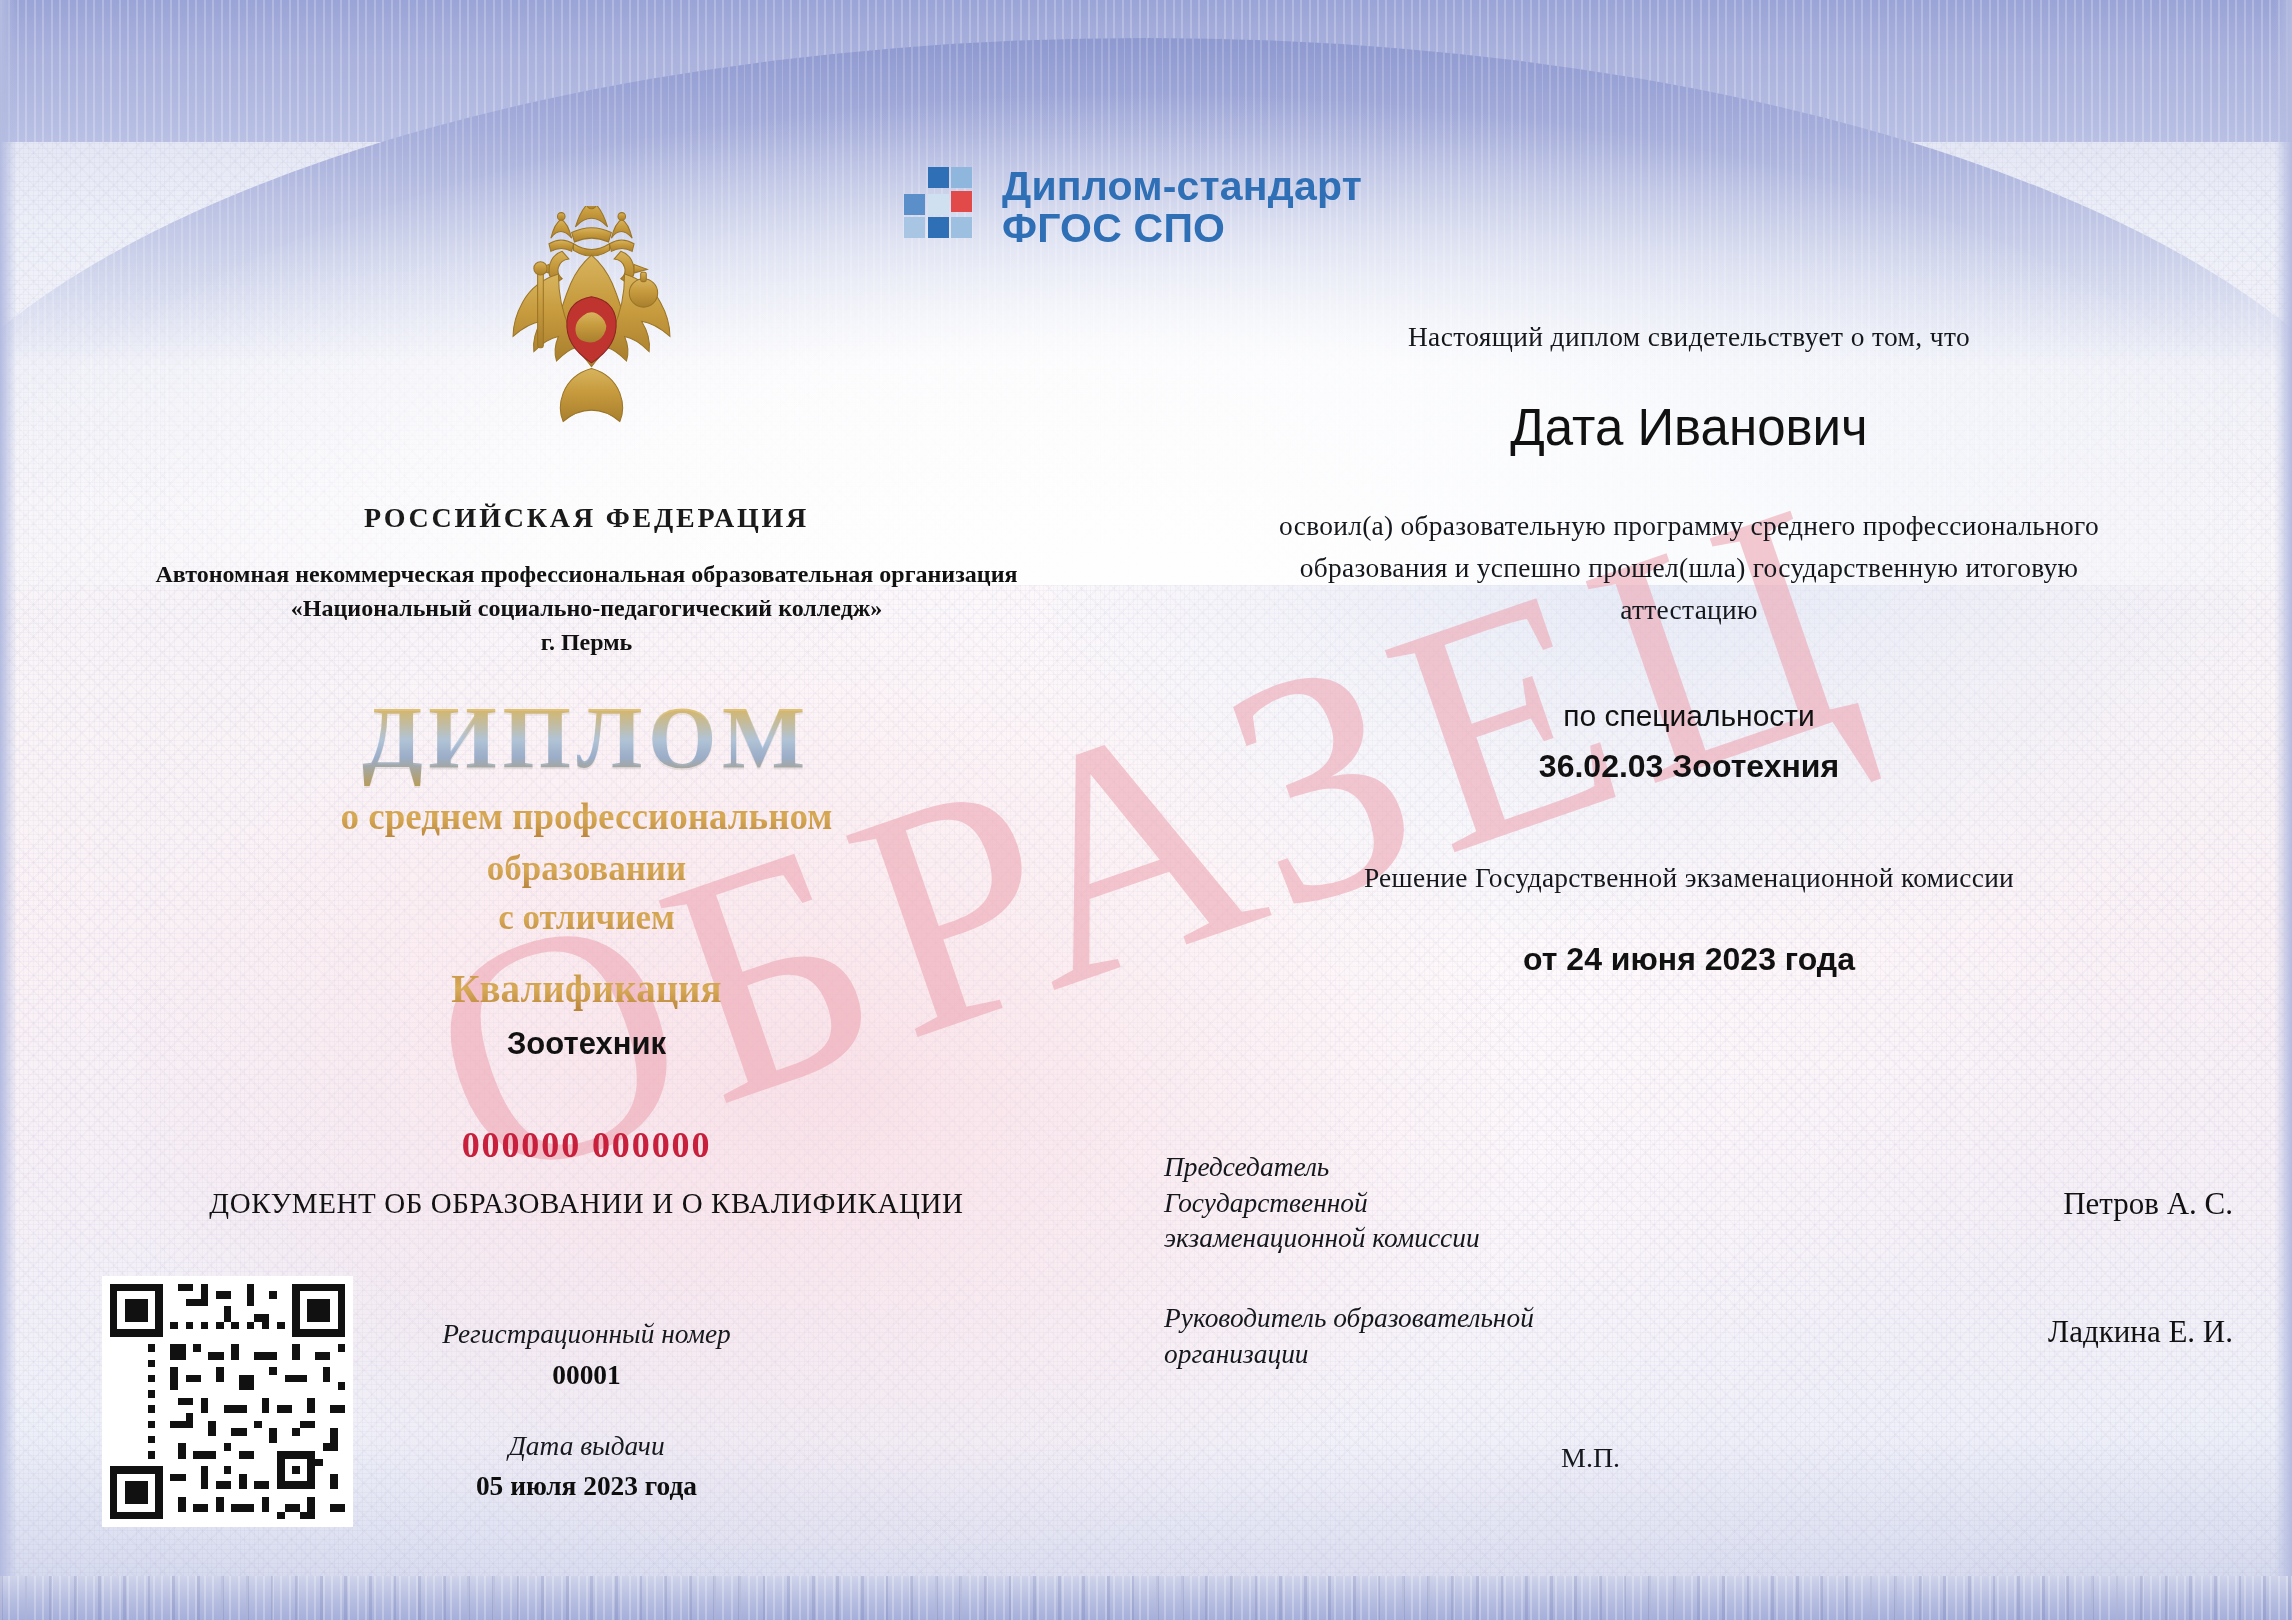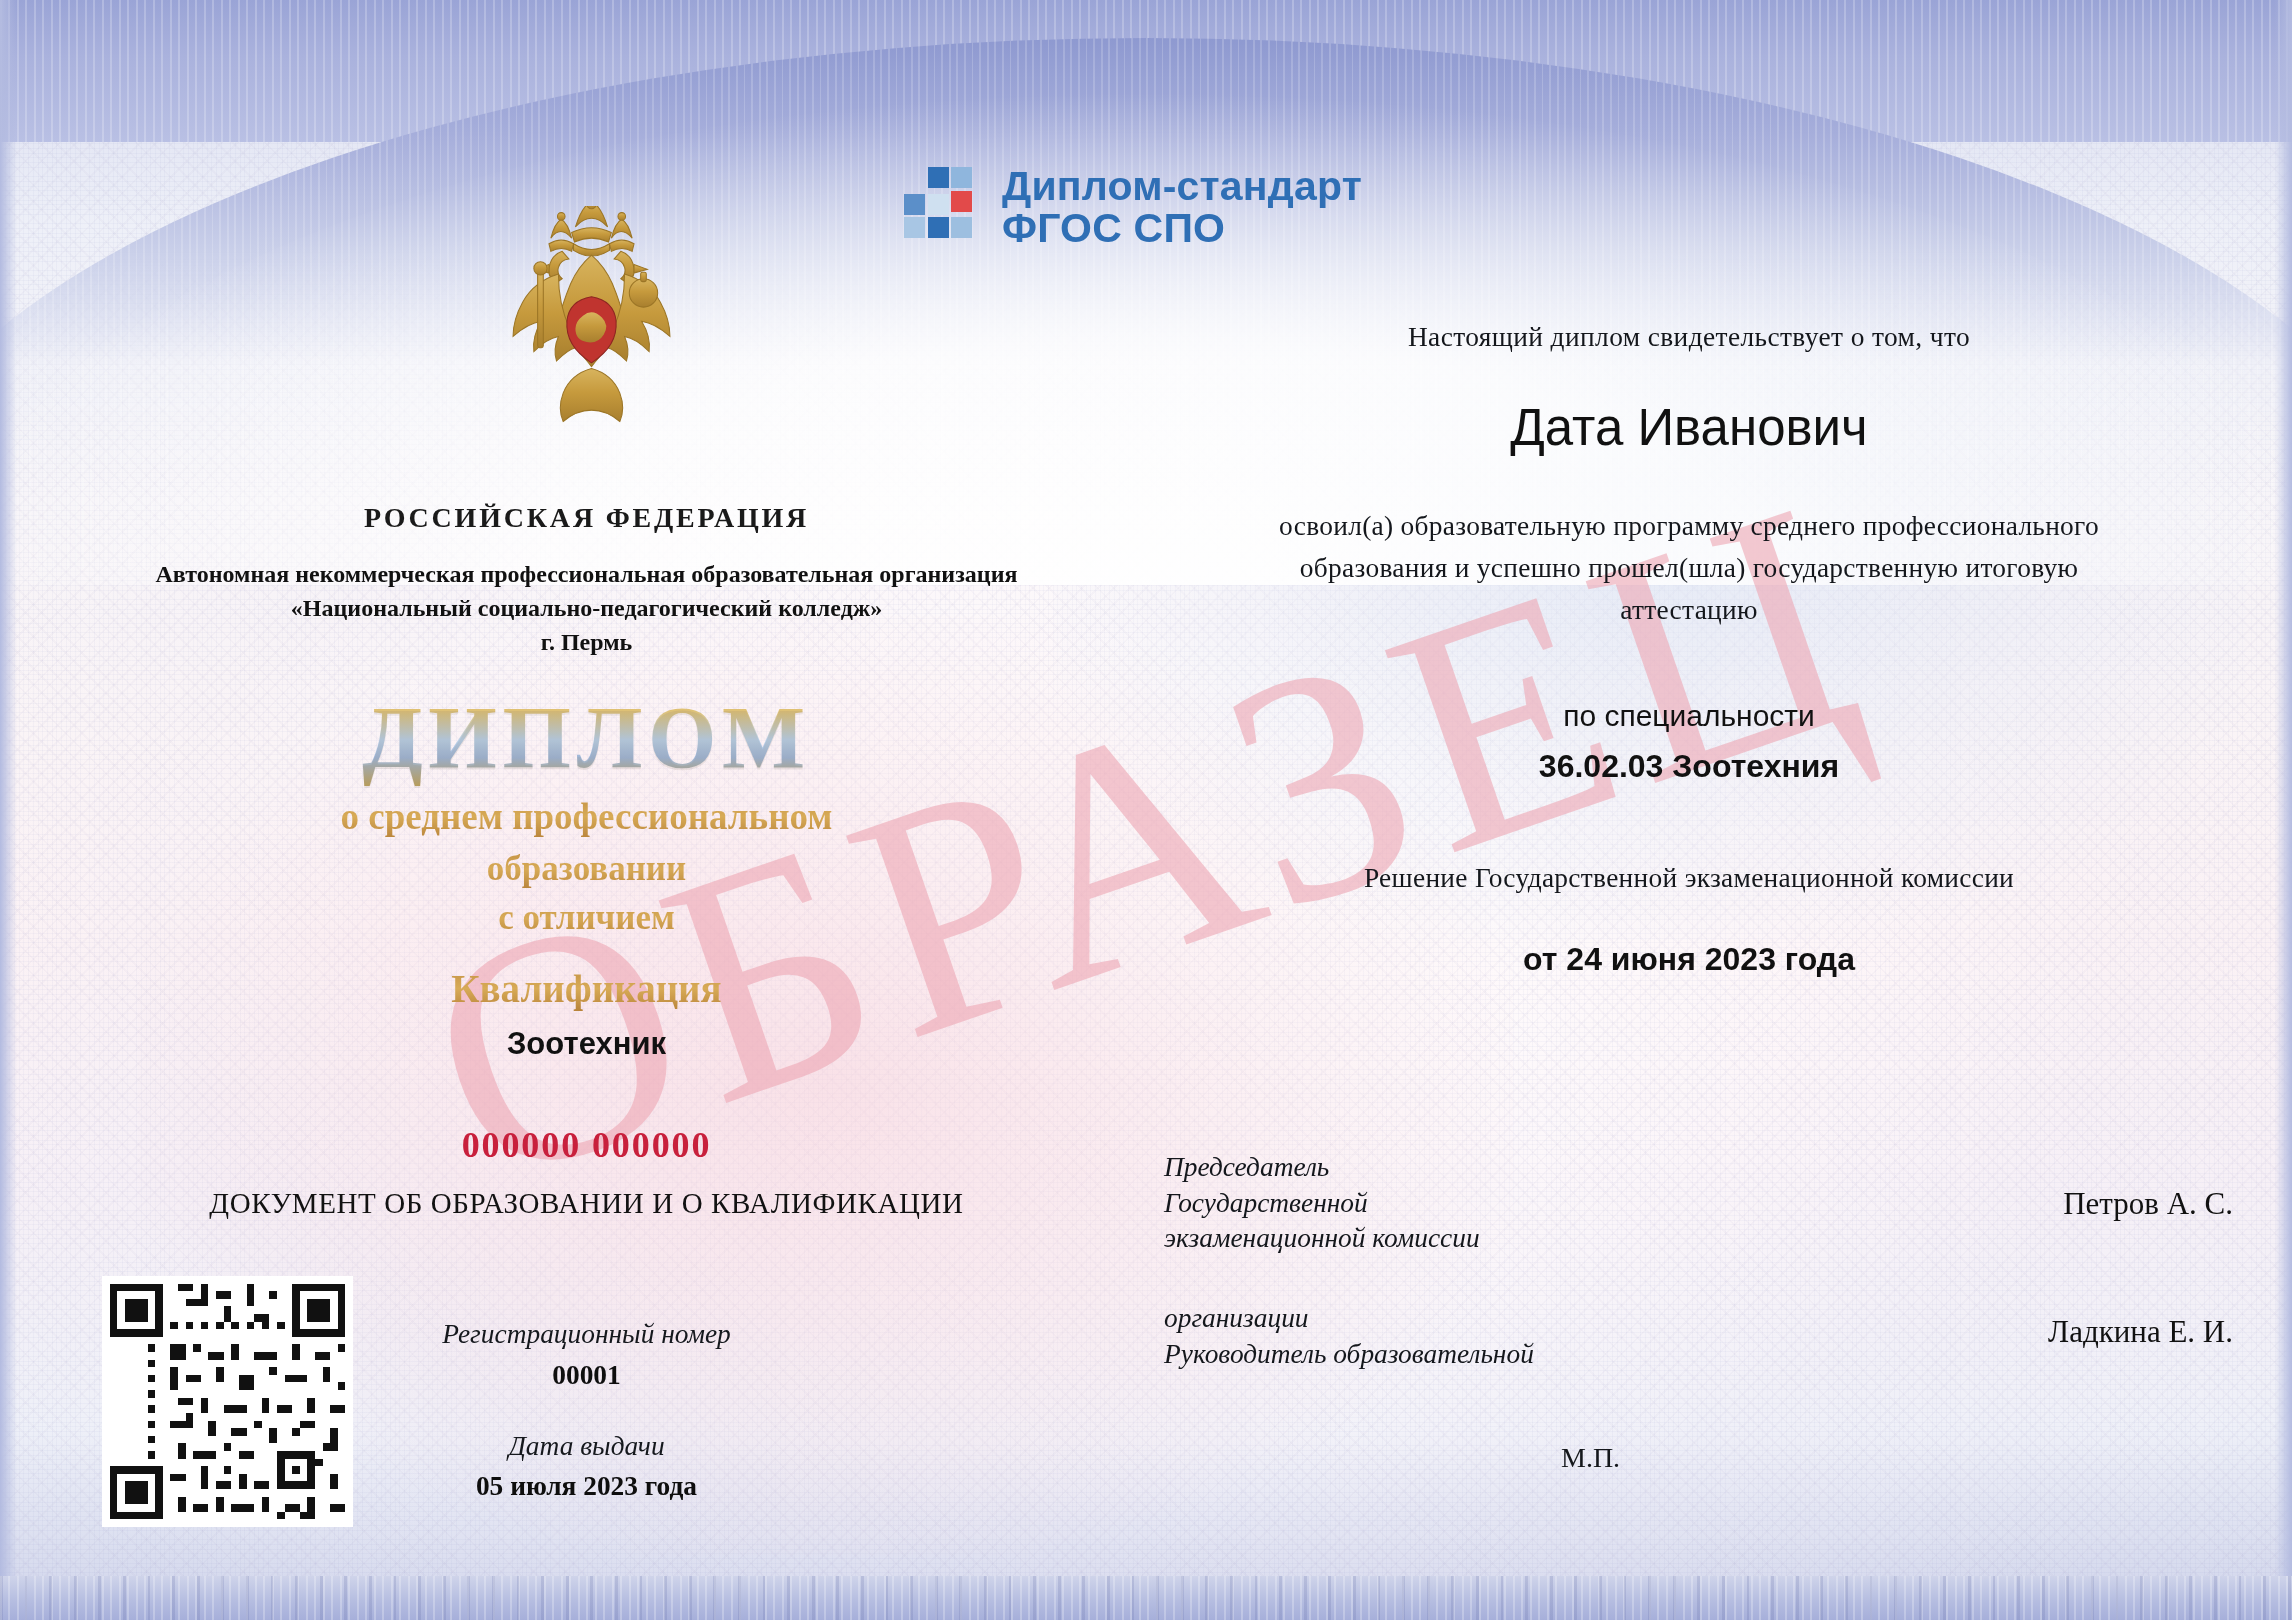--- a/index.html
+++ b/index.html
@@ -641,22 +641,22 @@
     <div class="sign-row">
       <div class="sign-role">
         <div>Председатель</div>
         <div>Государственной</div>
         <div>экзаменационной комиссии</div>
       </div>
       <div class="sign-name">Петров А. С.</div>
     </div>
     <div class="sign-row sign-row2">
       <div class="sign-role">
+        <div>Руководитель образовательной</div>
         <div>организации</div>
-        <div>Руководитель образовательной</div>
       </div>
       <div class="sign-name">Ладкина Е. И.</div>
     </div>
     <div class="mp">М.П.</div>
   </div>
 
 </div>
 
 
 </body></html>

